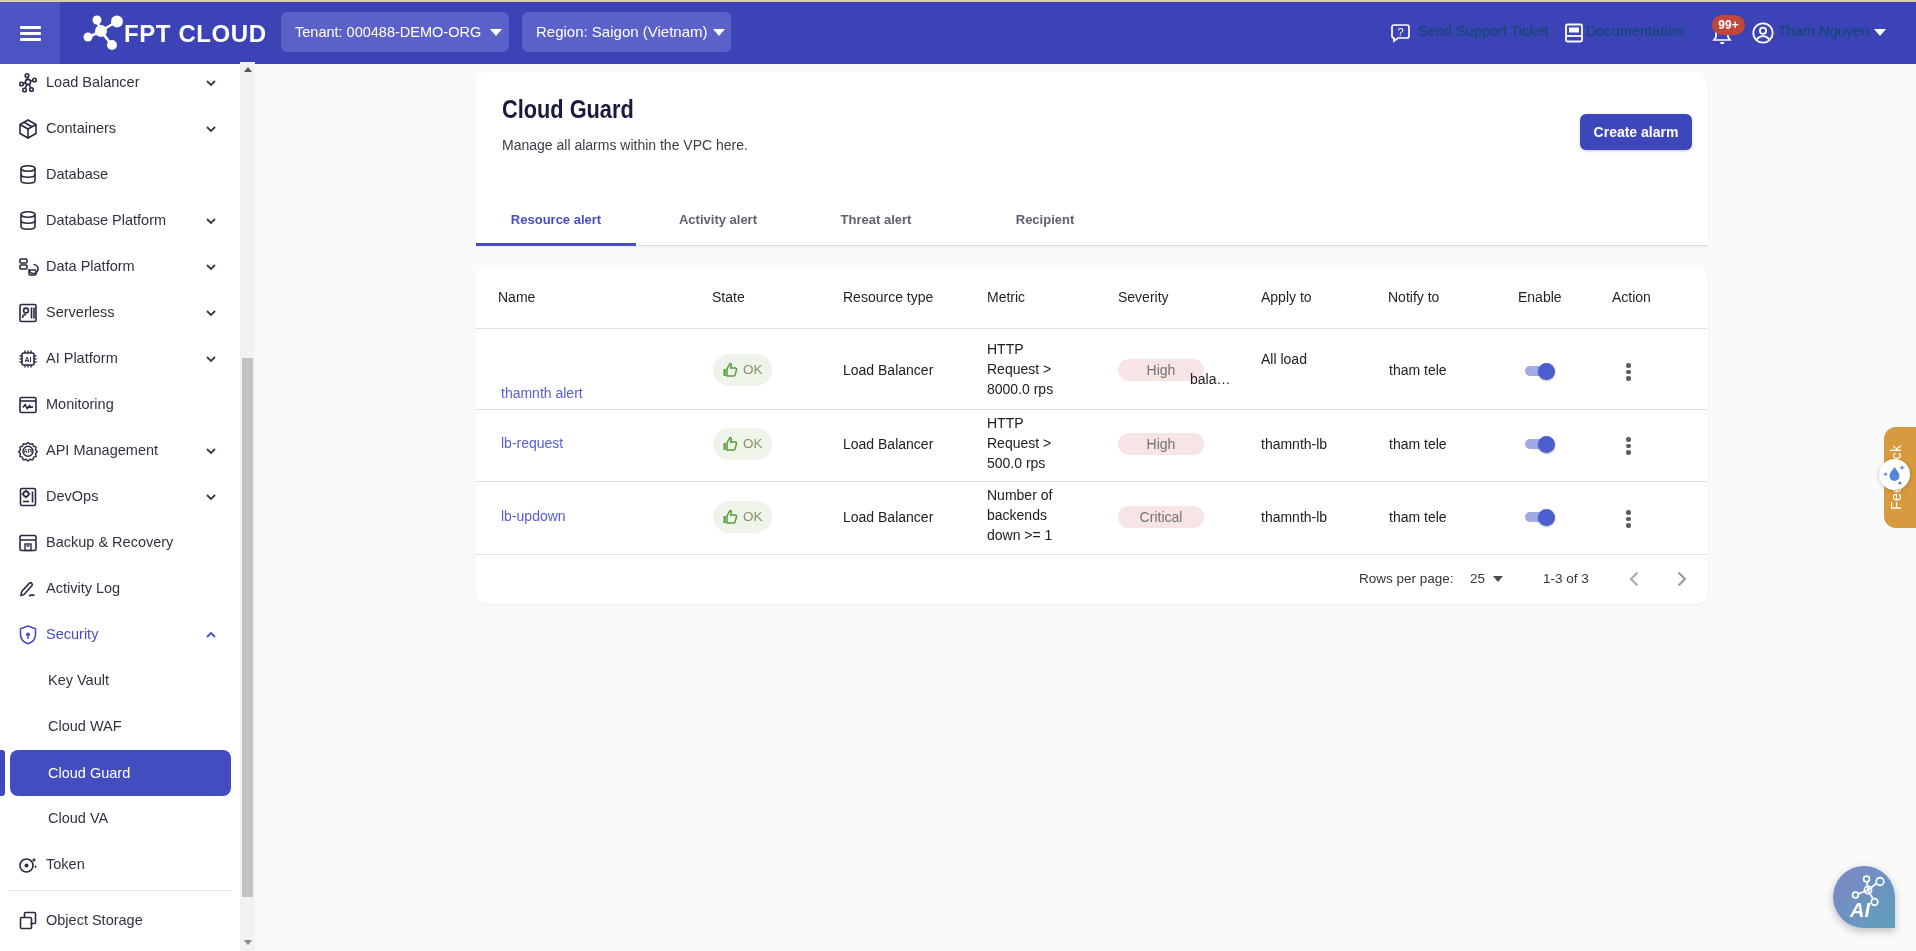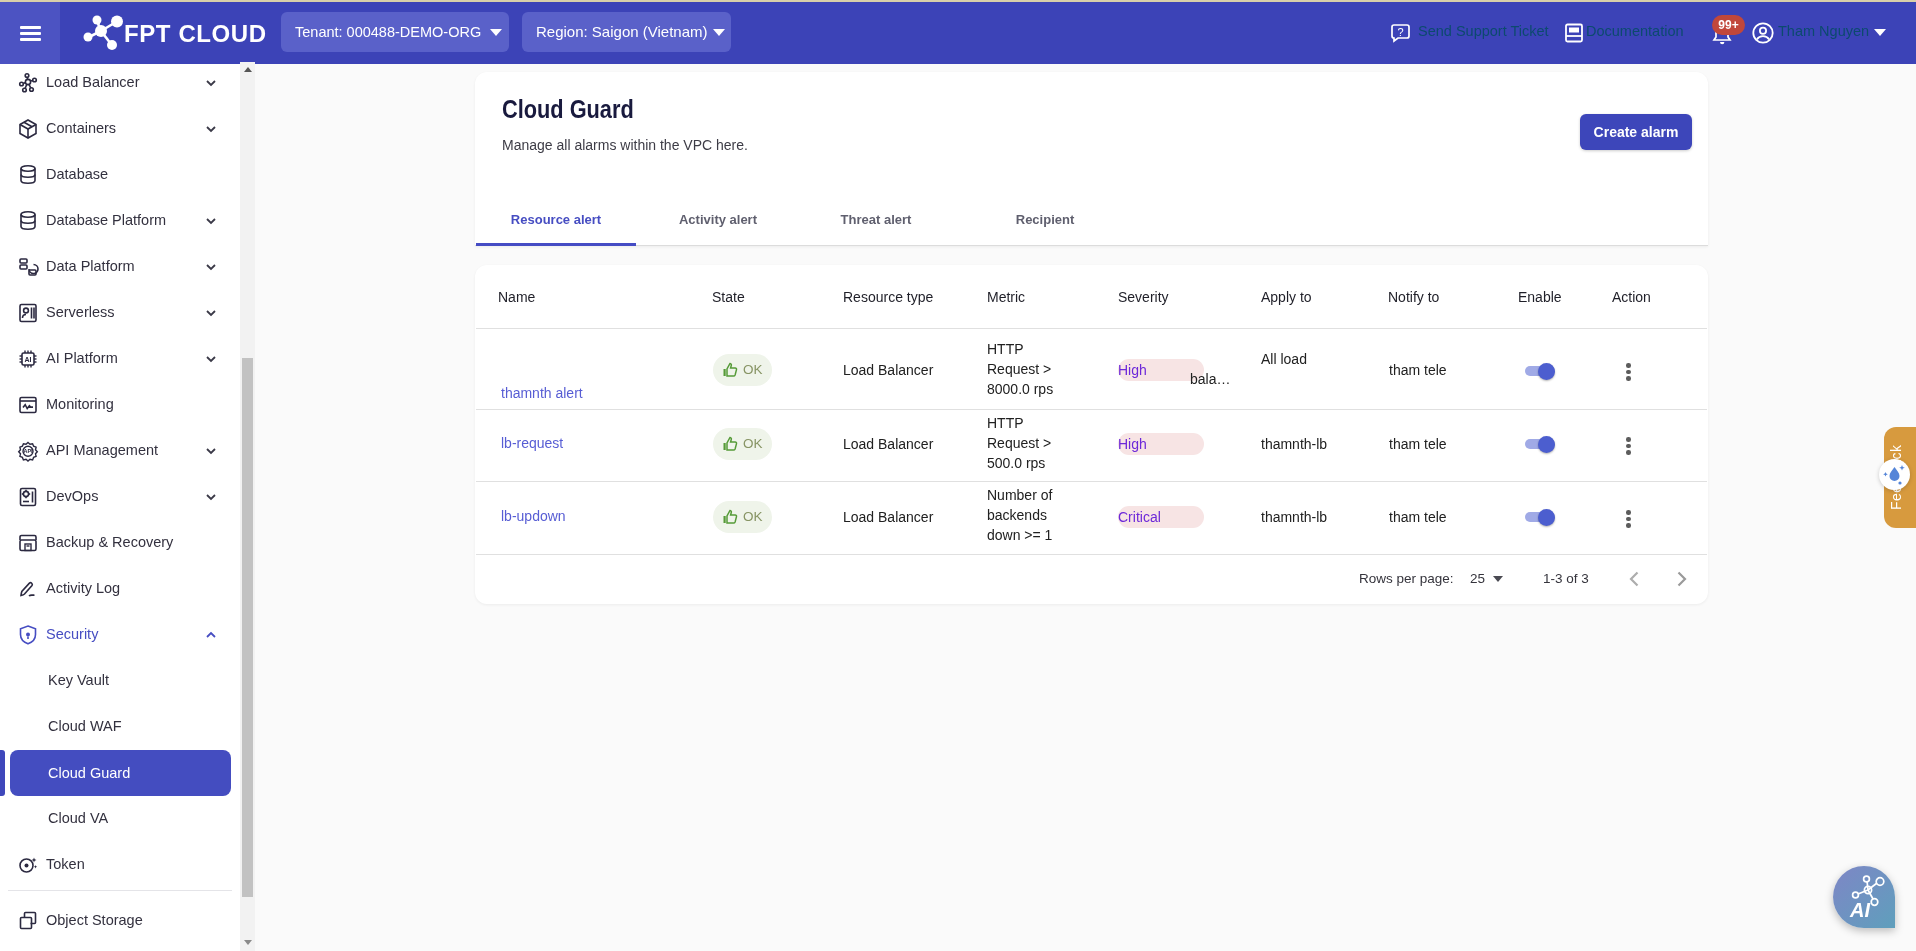--- a/index.html
+++ b/index.html
@@ -51,21 +51,21 @@
 #tabline { left:476px; top:243px; width:160px; height:3px; background:#454cc4; }
 
 #card2 { left:475px; top:265px; width:1233px; height:339px; background:#fff; border-radius:12px; box-shadow:0 1px 3px rgba(0,0,0,0.06); }
 .hdr { position:absolute; top:289px; font-size:14px; font-weight:normal; color:#1f1f28; }
 .rowline { position:absolute; left:476px; width:1231px; height:1px; background:#e0e0e0; }
 .cell { position:absolute; font-size:14px; color:#212121; white-space:nowrap; }
 .namelink { position:absolute; font-size:14px; color:#575dd4; white-space:nowrap; }
 .okchip { position:absolute; left:713px; width:59px; height:32px; background:#eff4ea; border-radius:16px; }
 .okchip svg { position:absolute; left:8px; top:7px; }
 .okchip i { position:absolute; left:30px; top:8px; font-style:normal; font-size:13.5px; color:#879464; }
-.sevchip { position:absolute; left:1118px; width:86px; height:22px; background:#f7e4e4; border-radius:11px; color:#6d28d9; font-size:14px; line-height:22px; }
+.sevchip { position:absolute; left:1118px; width:86px; height:22px; background:#f7e4e4; border-radius:11px; color:#737373; font-size:14px; text-align:center; line-height:22px; }
 .toggle { position:absolute; left:1525px; width:30px; height:10px; background:#a0aae6; border-radius:5px; }
 .toggle b { position:absolute; left:13px; top:-3.5px; width:17px; height:17px; background:#4c5ecf; border-radius:50%; box-shadow:0 1px 2px rgba(0,0,0,0.3); }
 .kebab { position:absolute; left:1626px; width:5px; }
 .kebab i { position:absolute; left:0; width:4.5px; height:4.5px; background:#5c5c5c; border-radius:50%; }
 .ftext { position:absolute; font-size:13.5px; color:#35343c; white-space:nowrap; }
 
 
 #feedtab { left:1884px; top:427px; width:32px; height:101px; background:#d79a3e; border-radius:12px 0 0 12px; }
 #feedtext { left:1888px; top:427px; width:24px; height:101px; color:#fff; font-size:14px; writing-mode:vertical-rl; transform:rotate(180deg); text-align:center; letter-spacing:0.5px; }
 #feedcirc { left:1879px; top:459px; width:31px; height:31px; background:#fff; border-radius:50%; box-shadow:0 1px 4px rgba(0,0,0,0.2); }

